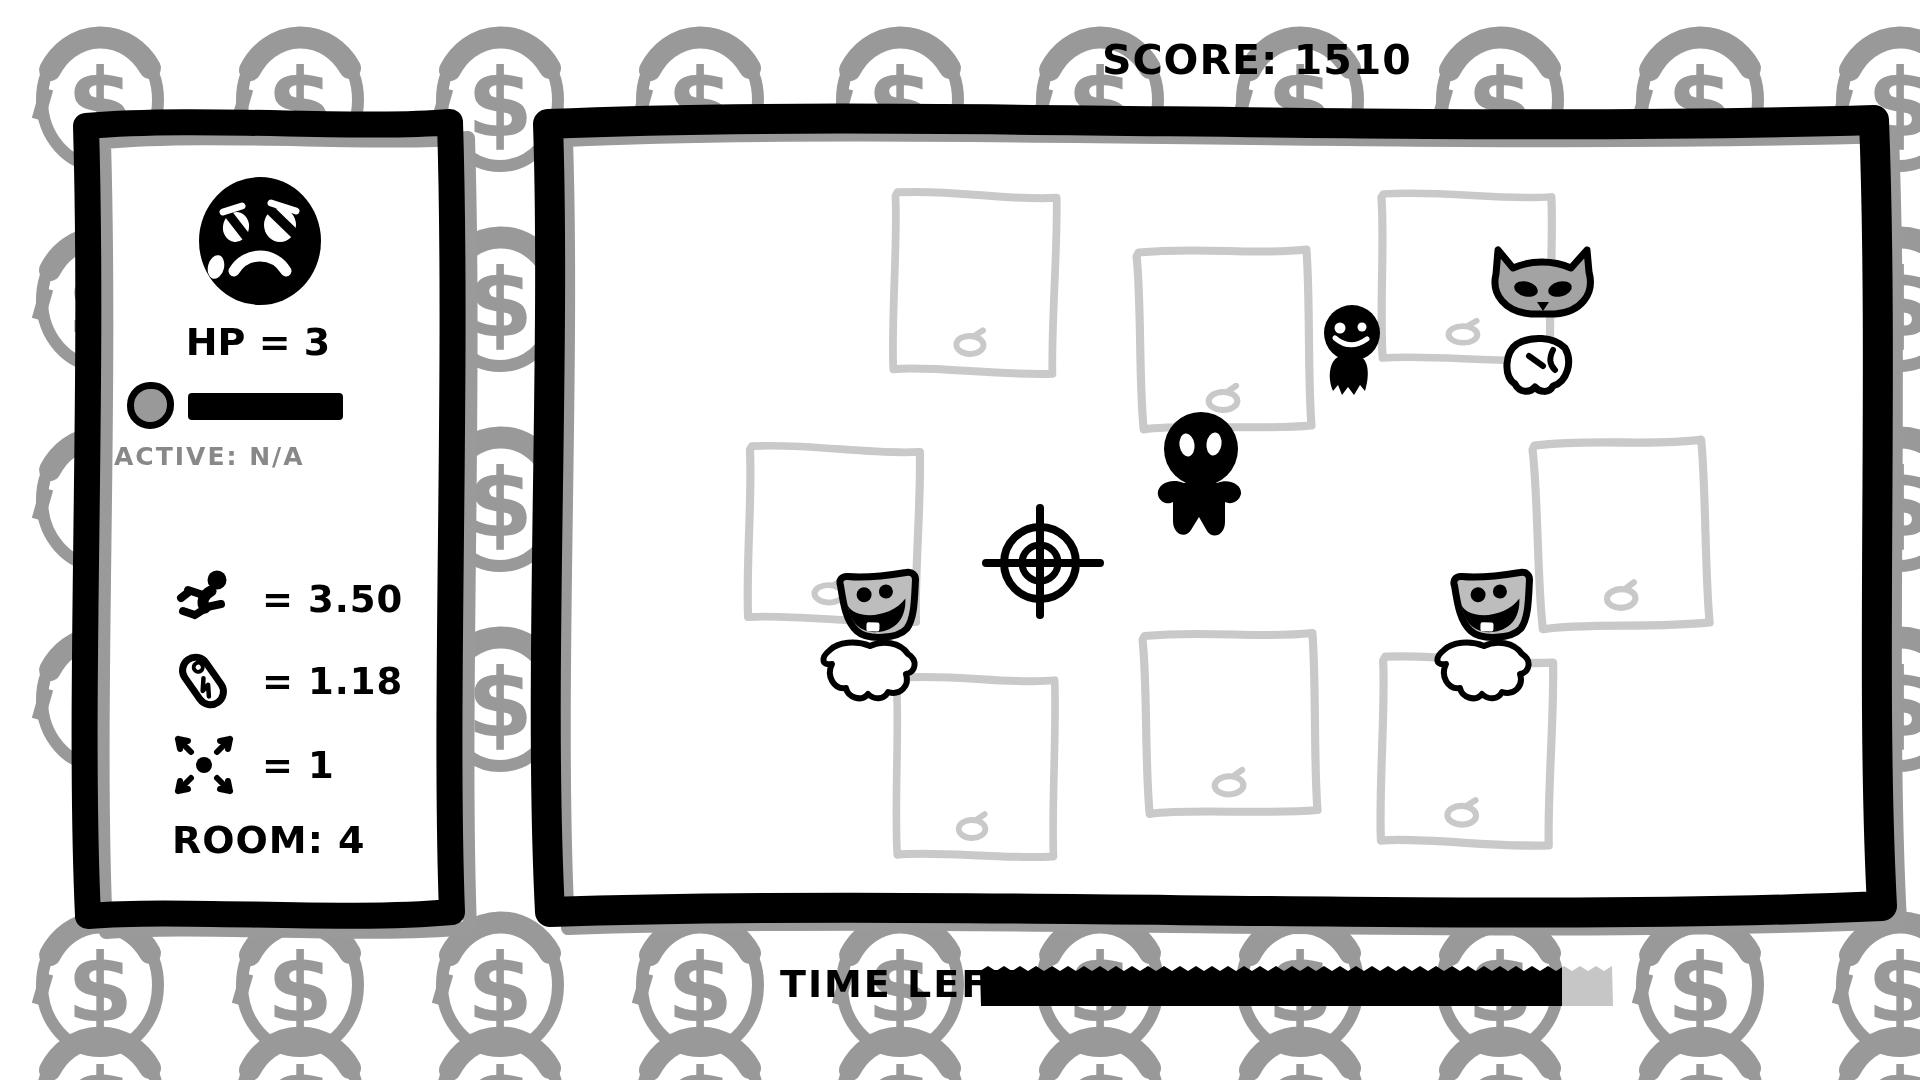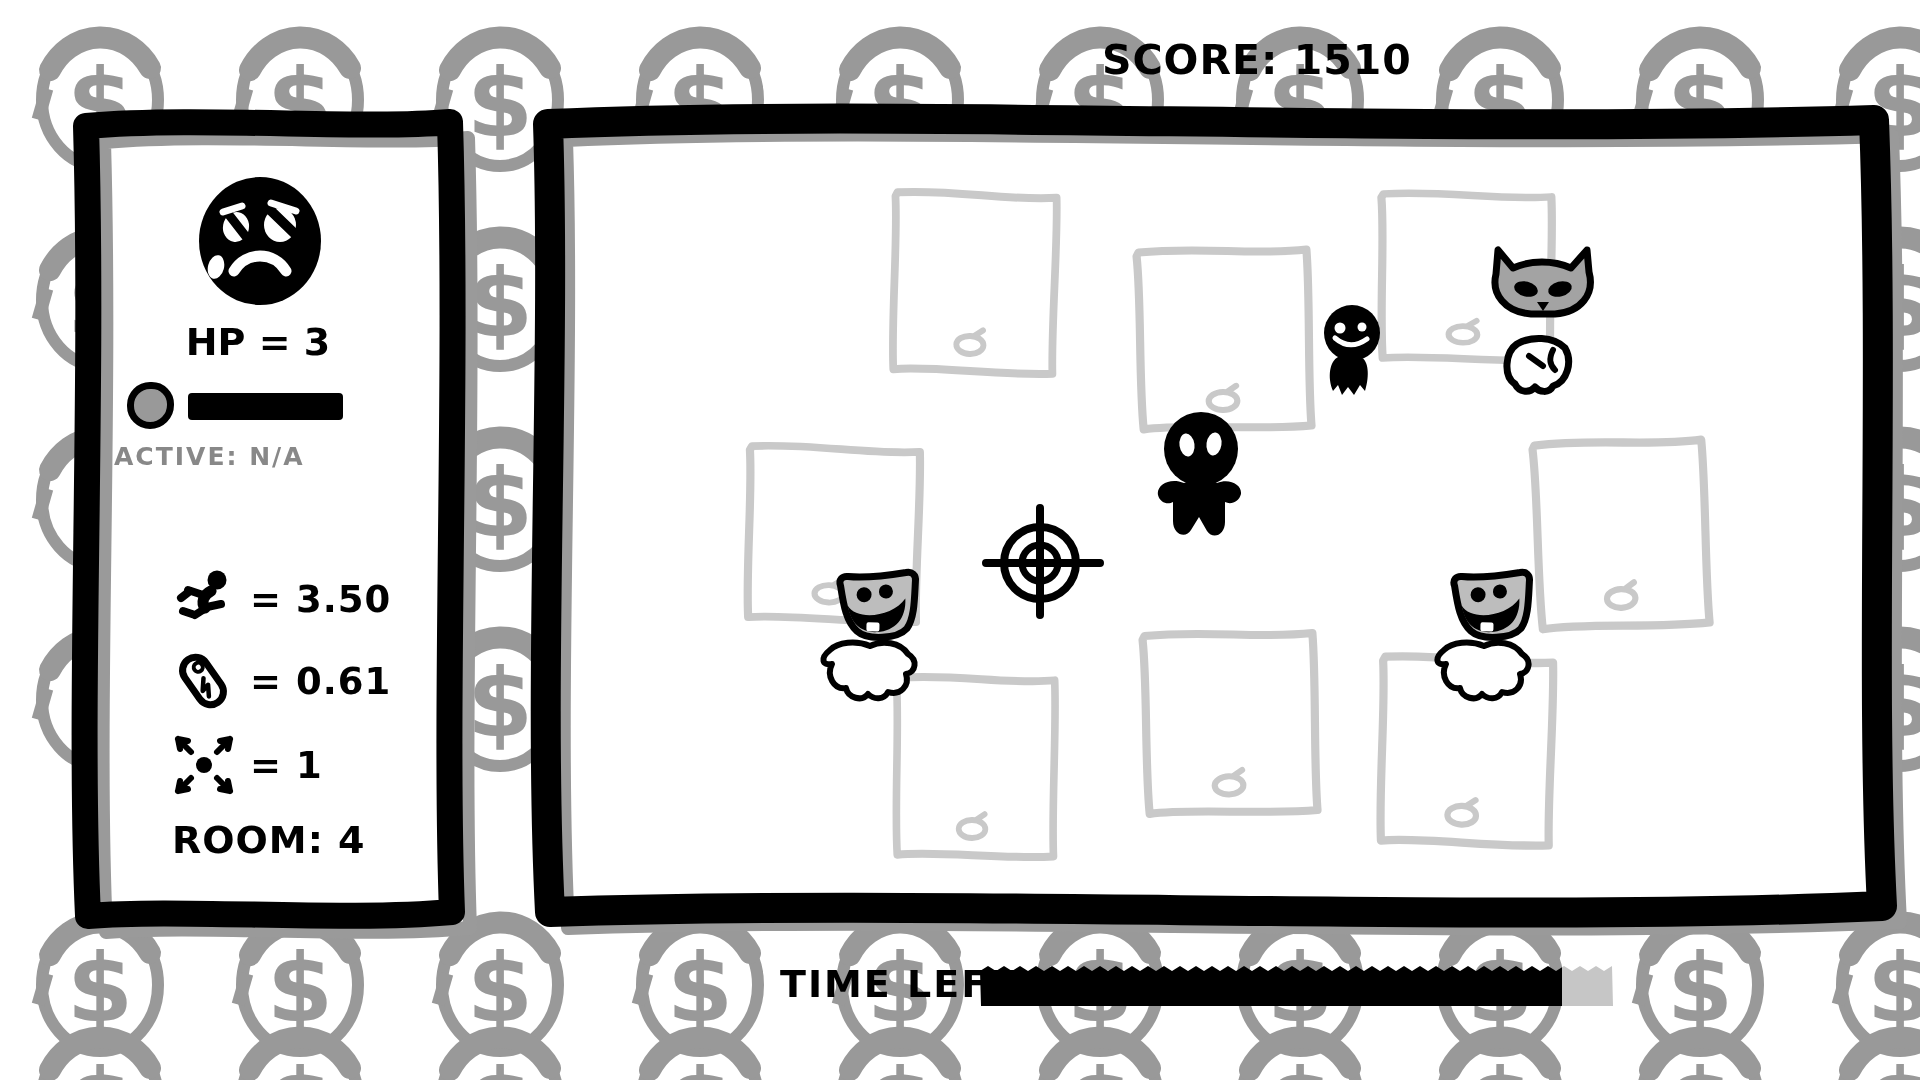--- a/index.html
+++ b/index.html
@@ -11,21 +11,21 @@
   html,body{width:1920px;height:1080px;overflow:hidden;background:var(--white);}
   body{font-family:"DejaVu Sans", sans-serif;font-weight:bold;color:var(--black);position:relative;}
   svg.layer{position:absolute;left:0;top:0;width:1920px;height:1080px;}
   .hud{position:absolute;white-space:nowrap;}
   #score{left:1085px;top:36px;font-size:41px;letter-spacing:1px;margin-left:17px;}
   #hp-label{left:98px;top:320px;width:320px;text-align:center;font-size:38px;}
   #hp-orb{left:127px;top:382px;width:47px;height:47px;border:7px solid var(--black);
           border-radius:50% 48% 52% 50%;background:var(--orb);}
   #hp-bar{left:188px;top:393px;width:155px;height:27px;background:var(--black);border-radius:4px;}
   #active-label{left:114px;top:442px;font-size:25px;color:var(--muted);letter-spacing:2px;}
-  .stat-row{position:absolute;display:flex;align-items:center;gap:12px;height:66px;}
+  .stat-row{position:absolute;display:flex;align-items:center;gap:24px;height:66px;}
   #stat-speed{left:172px;top:566px;}
   #stat-pill{left:168px;top:648px;}
   #stat-range{left:170px;top:732px;}
   .stat-row .val{font-size:37px;letter-spacing:1px;}
   #room-label{left:172px;top:818px;font-size:38px;letter-spacing:1px;}
   #timer-label{left:780px;top:962px;font-size:38px;letter-spacing:2px;}
   #time-bar{left:980px;top:966px;width:633px;height:40px;}
   #time-bar .seg{position:absolute;top:0;height:40px;}
   #avatar{position:absolute;left:194px;top:172px;}
 </style>
@@ -246,21 +246,21 @@
 </div>
 
 <div class="hud stat-row" id="stat-pill">
   <svg width="70" height="72" viewBox="-35 -36 70 72">
     <g transform="rotate(-35)">
       <rect x="-13" y="-26" width="26" height="52" rx="13" style="fill:none;stroke:var(--black);stroke-width:7"></rect>
       <circle cx="4" cy="-14" r="4.5" style="fill:none;stroke:var(--black);stroke-width:4"></circle>
       <path d="M 2,-2 L -6,8 L 2,6 L -4,16" style="fill:none;stroke:var(--black);stroke-width:4.5;stroke-linecap:round;stroke-linejoin:round"></path>
     </g>
   </svg>
-  <span class="val">= 0.61</span>
+  <span class="val">= 1.18</span>
 </div>
 
 <div class="hud stat-row" id="stat-range">
   <svg width="68" height="68" viewBox="-34 -34 68 68">
     <circle r="8" style="fill:var(--black)"></circle>
     <g style="stroke:var(--black);stroke-width:6;stroke-linecap:round;fill:none">
       <path d="M 13,-13 L 26,-26 M 26,-26 L 16,-24 M 26,-26 L 24,-16"></path>
       <path d="M -13,-13 L -26,-26 M -26,-26 L -16,-24 M -26,-26 L -24,-16"></path>
       <path d="M 13,13 L 26,26 M 26,26 L 16,24 M 26,26 L 24,16"></path>
       <path d="M -13,13 L -26,26 M -26,26 L -16,24 M -26,26 L -24,16"></path>

